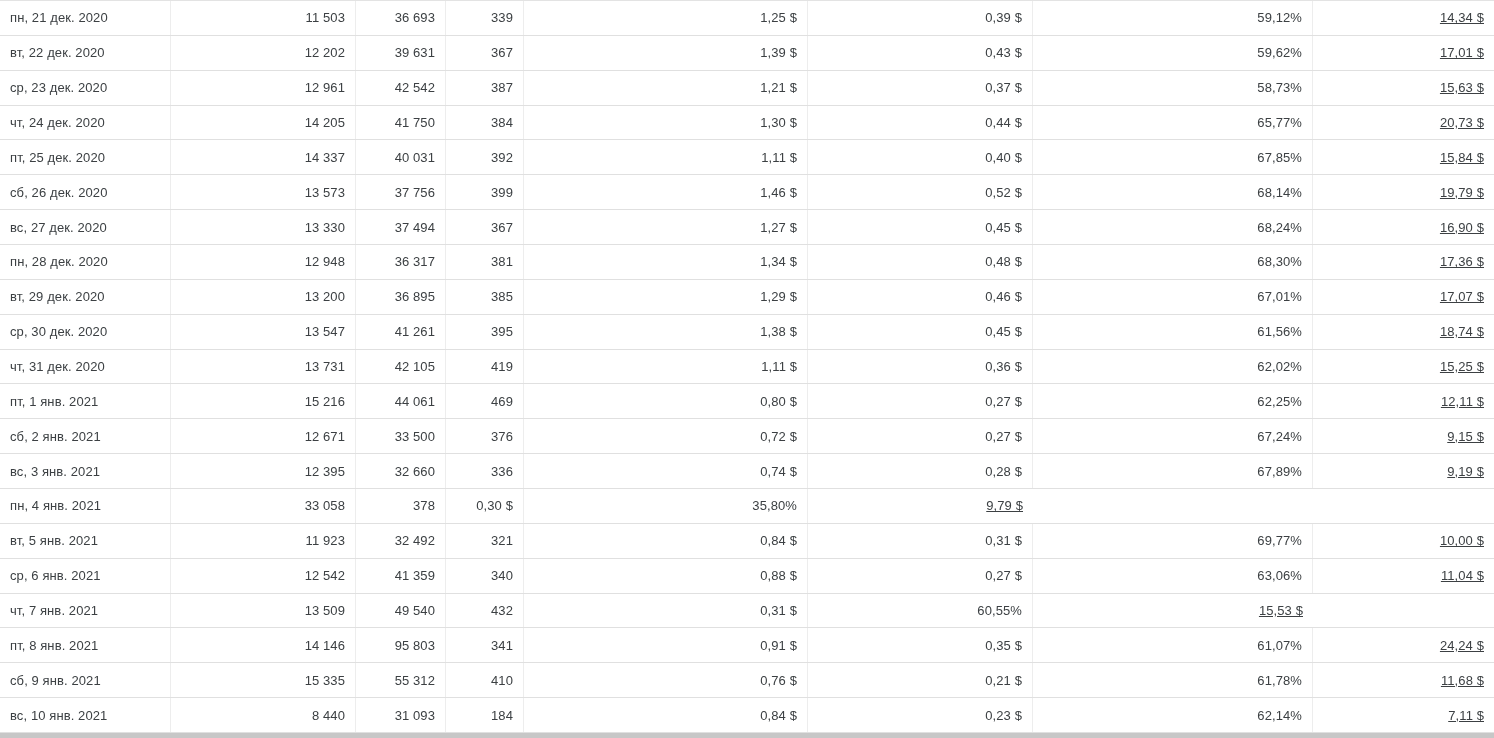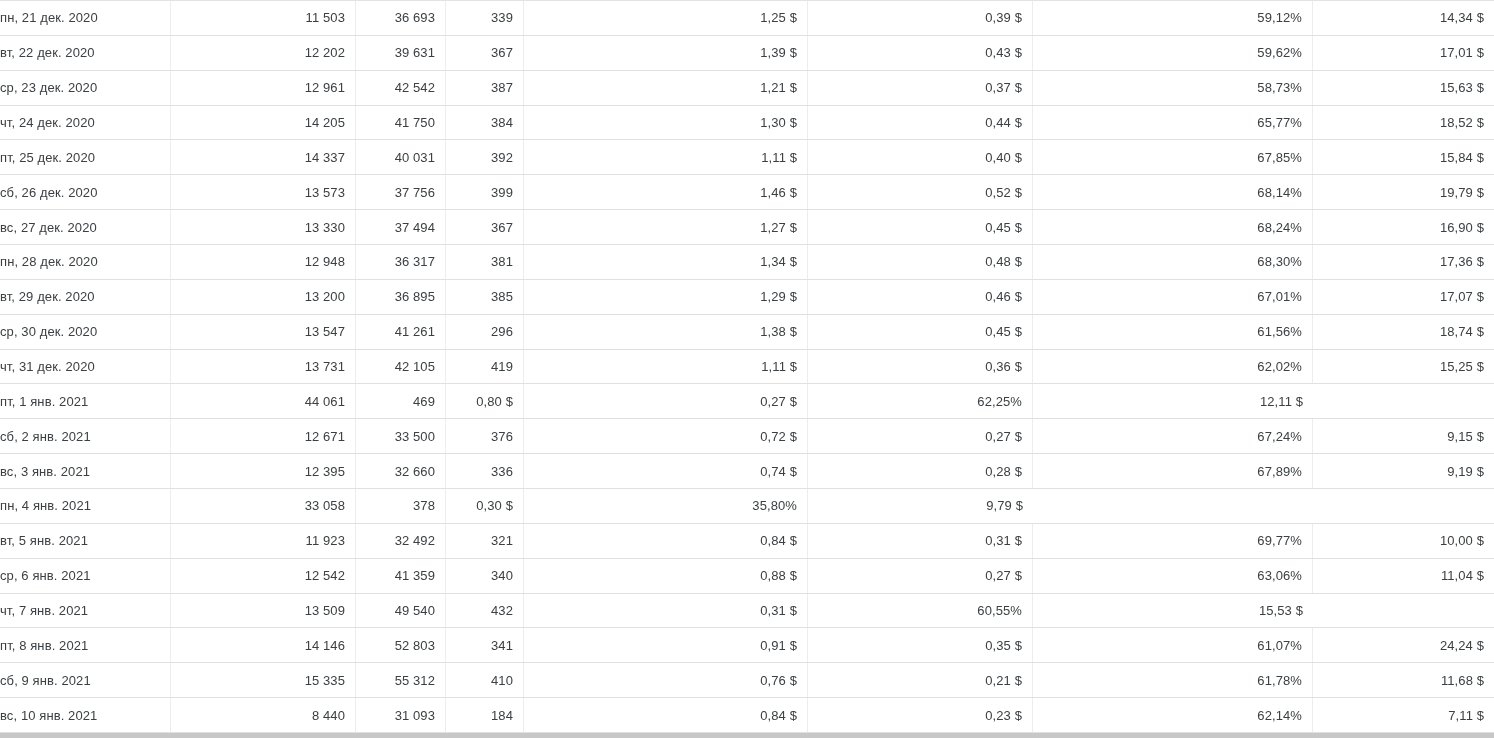--- a/index.html
+++ b/index.html
@@ -36,23 +36,25 @@
     display: flex;
     align-items: center;
     box-sizing: border-box;
     border-right: 1px solid #ededed;
     white-space: nowrap;
     overflow: hidden;
     letter-spacing: 0.1px;
   }
   .cell:last-child {
     border-right: none;
+    text-decoration: underline;
   }
   .cell.left {
     justify-content: flex-start;
+    padding-left: 10px;
   }
   .cell.right {
     justify-content: flex-end;
     padding-right: 10px;
   }
   .scrollbar-strip {
     width: 1494px;
     height: 5px;
     background: #c7c7c7;
   }
@@ -92,21 +94,21 @@
       <div class="cell right">15,63 $</div>
     </div>
     <div class="row">
       <div class="cell left">чт, 24 дек. 2020</div>
       <div class="cell right">14 205</div>
       <div class="cell right">41 750</div>
       <div class="cell right">384</div>
       <div class="cell right">1,30 $</div>
       <div class="cell right">0,44 $</div>
       <div class="cell right">65,77%</div>
-      <div class="cell right">18,52 $</div>
+      <div class="cell right">20,73 $</div>
     </div>
     <div class="row">
       <div class="cell left">пт, 25 дек. 2020</div>
       <div class="cell right">14 337</div>
       <div class="cell right">40 031</div>
       <div class="cell right">392</div>
       <div class="cell right">1,11 $</div>
       <div class="cell right">0,40 $</div>
       <div class="cell right">67,85%</div>
       <div class="cell right">15,84 $</div>
@@ -148,38 +150,39 @@
       <div class="cell right">385</div>
       <div class="cell right">1,29 $</div>
       <div class="cell right">0,46 $</div>
       <div class="cell right">67,01%</div>
       <div class="cell right">17,07 $</div>
     </div>
     <div class="row">
       <div class="cell left">ср, 30 дек. 2020</div>
       <div class="cell right">13 547</div>
       <div class="cell right">41 261</div>
-      <div class="cell right">296</div>
+      <div class="cell right">395</div>
       <div class="cell right">1,38 $</div>
       <div class="cell right">0,45 $</div>
       <div class="cell right">61,56%</div>
       <div class="cell right">18,74 $</div>
     </div>
     <div class="row">
       <div class="cell left">чт, 31 дек. 2020</div>
       <div class="cell right">13 731</div>
       <div class="cell right">42 105</div>
       <div class="cell right">419</div>
       <div class="cell right">1,11 $</div>
       <div class="cell right">0,36 $</div>
       <div class="cell right">62,02%</div>
       <div class="cell right">15,25 $</div>
     </div>
     <div class="row">
       <div class="cell left">пт, 1 янв. 2021</div>
+      <div class="cell right">15 216</div>
       <div class="cell right">44 061</div>
       <div class="cell right">469</div>
       <div class="cell right">0,80 $</div>
       <div class="cell right">0,27 $</div>
       <div class="cell right">62,25%</div>
       <div class="cell right">12,11 $</div>
     </div>
     <div class="row">
       <div class="cell left">сб, 2 янв. 2021</div>
       <div class="cell right">12 671</div>
@@ -233,21 +236,21 @@
       <div class="cell right">13 509</div>
       <div class="cell right">49 540</div>
       <div class="cell right">432</div>
       <div class="cell right">0,31 $</div>
       <div class="cell right">60,55%</div>
       <div class="cell right">15,53 $</div>
     </div>
     <div class="row">
       <div class="cell left">пт, 8 янв. 2021</div>
       <div class="cell right">14 146</div>
-      <div class="cell right">52 803</div>
+      <div class="cell right">95 803</div>
       <div class="cell right">341</div>
       <div class="cell right">0,91 $</div>
       <div class="cell right">0,35 $</div>
       <div class="cell right">61,07%</div>
       <div class="cell right">24,24 $</div>
     </div>
     <div class="row">
       <div class="cell left">сб, 9 янв. 2021</div>
       <div class="cell right">15 335</div>
       <div class="cell right">55 312</div>

